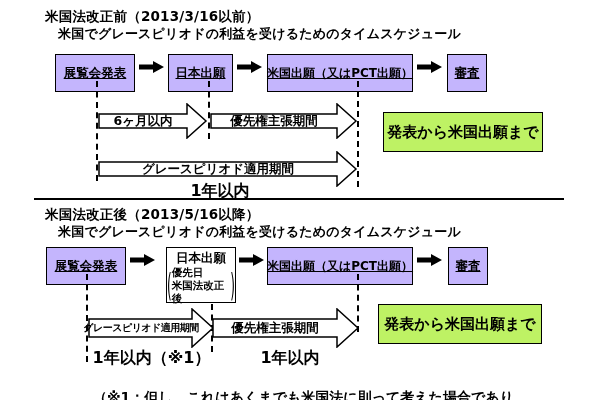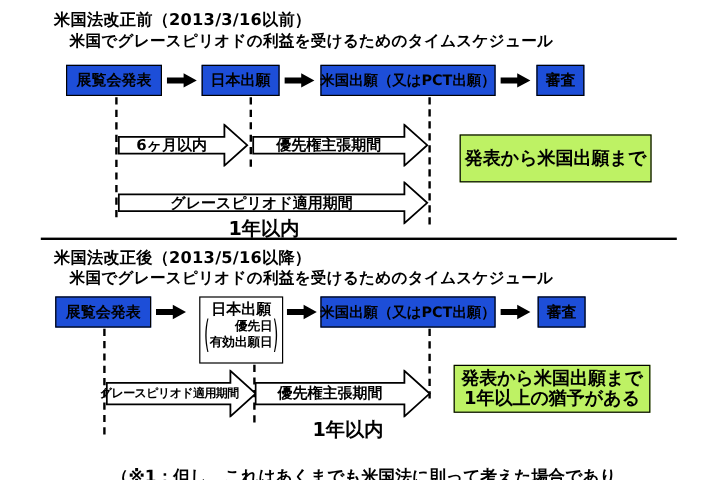--- a/index.html
+++ b/index.html
@@ -1,31 +1,31 @@
 <!DOCTYPE html>
 <html><head>
 <meta charset="utf-8">
 <style>
   html,body { margin:0; padding:0; }
   body { font-family:"DejaVu Sans","Liberation Sans",sans-serif; background:#fff; }
   .stage { position:relative; width:600px; height:400px; background:#fff; color:#000; overflow:hidden; }
   .txt { position:absolute; white-space:nowrap; color:#000; }
   .title { font-size:13.5px; font-weight:600; letter-spacing:0.2px; }
   .subtitle { font-size:13px; font-weight:600; letter-spacing:0.2px; }
-  .box { position:absolute; height:26px; border:1.5px solid #000; background:#1d4ed8; box-sizing:border-box;
+  .box { position:absolute; height:38px; border:1.5px solid #000; background:#c4b5fd; box-sizing:border-box;
          display:flex; align-items:center; justify-content:center; font-size:12.5px; font-weight:600;
-         white-space:nowrap; }
+         white-space:nowrap;text-decoration:underline; }
   .box-wide { font-size:12px; }
   .japan2 { position:absolute; border:1.5px solid #000; background:#fff; box-sizing:border-box;
             display:flex; flex-direction:column; align-items:center; justify-content:flex-start;
             padding-top:2px; font-weight:600; }
   .japan2 .l1 { font-size:12.5px; line-height:16px; }
   .paren-row { display:flex; align-items:center; line-height:1; }
   .paren { font-size:12px; transform:scaleY(2.6); font-weight:400; }
-  .paren-col { display:flex; flex-direction:column; align-items:flex-end; }
+  .paren-col { display:flex; flex-direction:column; align-items:flex-start; }
   .paren-col span { font-size:10.5px; line-height:13px; }
   .carrow { position:absolute; }
   .dash { position:absolute; width:0; border-left:2px dashed #000; }
   .barrow { position:absolute; }
   .barrow svg { position:absolute; left:0; top:0; }
   .barrow-label { position:absolute; left:0; top:0; height:100%; display:flex; align-items:center;
                   justify-content:center; font-size:12.5px; font-weight:600; white-space:nowrap; }
   .barrow-label.small { font-size:10px; letter-spacing:-0.5px; }
   .plabel { position:absolute; text-align:center; font-size:16px; font-weight:600; white-space:nowrap; }
   .note-box { position:absolute; border:1.5px solid #000; background:#bef264; box-sizing:border-box;
@@ -92,21 +92,21 @@
   <div class="box" style="left:46px; top:247px; width:80px;">展覧会発表</div>
   <svg class="carrow" style="left:130px; top:253px;" width="26" height="14">
       <polygon points="0,4.5 14,4.5 14,1 25,7 14,13 14,9.5 0,9.5" fill="#000"></polygon>
     </svg>
   <div class="japan2" style="left:166px; top:247px; width:70px; height:56px;">
     <div class="l1">日本出願</div>
     <div class="paren-row">
       <span class="paren">(</span>
       <span class="paren-col">
         <span>優先日</span>
-        <span>有効出願日</span>
+        <span>米国法改正後</span>
       </span>
       <span class="paren">)</span>
     </div>
   </div>
   <svg class="carrow" style="left:239px; top:253px;" width="26" height="14">
       <polygon points="0,4.5 14,4.5 14,1 25,7 14,13 14,9.5 0,9.5" fill="#000"></polygon>
     </svg>
   <div class="box box-wide" style="left:267px; top:247px; width:146px;">米国出願（又はPCT出願）</div>
   <svg class="carrow" style="left:417px; top:253px;" width="26" height="14">
       <polygon points="0,4.5 14,4.5 14,1 25,7 14,13 14,9.5 0,9.5" fill="#000"></polygon>
@@ -122,22 +122,22 @@
         <polygon points="1,11 104,11 104,1 125,20 104,39 104,29 1,29" fill="#fff" stroke="#000" stroke-width="1.5"></polygon>
       </svg>
     <div class="barrow-label small" style="width:106px;">グレースピリオド適用期間</div>
   </div>
   <div class="barrow" style="left:212px; top:308px; width:148px; height:40px;">
     <svg width="148" height="40">
         <polygon points="1,11 125,11 125,1 146,20 125,39 125,29 1,29" fill="#fff" stroke="#000" stroke-width="1.5"></polygon>
       </svg>
     <div class="barrow-label" style="width:126px;">優先権主張期間</div>
   </div>
+  <div class="plabel" style="left:88px; top:348px; width:127px;">1年以内（※1）</div>
   <div class="plabel" style="left:235px; top:348px; width:110px;">1年以内</div>
 
   <div class="note-box" style="left:378px; top:304px; width:164px; height:40px;">
     <span>発表から米国出願まで</span>
-    <span>1年以上の猶予がある</span>
   </div>
 
   <div class="footnote" style="left:93px; top:365px;">（※1：但し、これはあくまでも米国法に則って考えた場合であり、</div>
 
 </div>
 
 </body></html>

